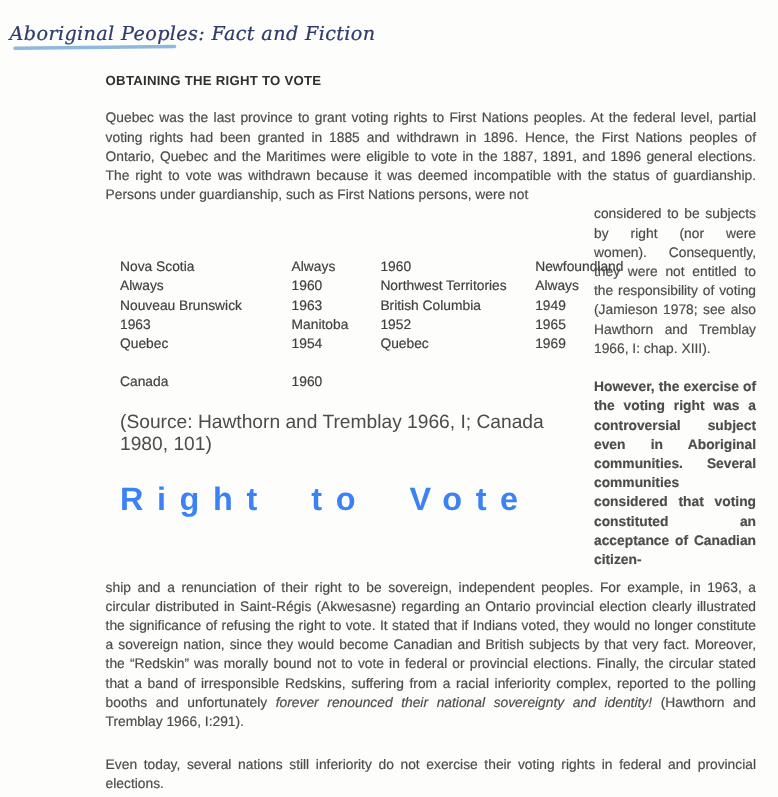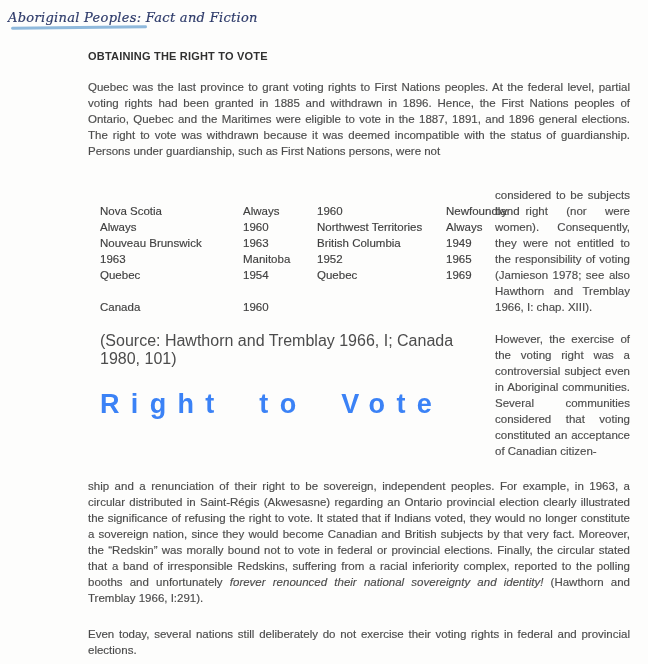--- a/index.html
+++ b/index.html
@@ -10,23 +10,24 @@
     color: #4c4c4c;
     overflow: hidden;
     position: relative;
   }
 
   
   .page-header { padding: 10px 0 0 8px; }
   .page-title {
     font-family: "DejaVu Serif", serif;
     font-style: italic;
-    font-size: 13px;
+    font-size: 16px;
     letter-spacing: 0.3px;
     color: #2f3c6b;
+    margin-top: 8px;
     -webkit-text-stroke: 0.2px #2f3c6b;
   }
   .title-underline {
     width: 136px; height: 3px;
     background: #8fb9dc;
     border-radius: 3px;
     margin: 1px 0 0 3px;
     transform: rotate(-0.6deg);
   }
 
@@ -38,35 +39,34 @@
     font-size: 11px;
     font-weight: bold;
     color: #303030;
     letter-spacing: 0.2px;
   }
   .para {
     font-size: 11.5px;
     line-height: 16px;
     text-align: justify;
     color: #4c4c4c;
-    margin-top: 28px;
     -webkit-text-stroke: 0.15px #4c4c4c;
   }
   .para-first { margin-top: 17px; }
 
   
   .wrap-row { display: flex; align-items: flex-start; }
   .figure-area {
     width: 407px;
     min-width: 407px;
     height: 311px;
     padding: 44px 0 0 12px;
   }
   .narrow-col { flex: 1; }
-  .narrow-col .para + .para { margin-top: 16px; }
+  .narrow-col .para + .para { margin-top: 16px; font-weight: bold; }
 
   
   .vote-table {
     display: grid;
     grid-template-columns: 143px 74px 129px 40px;
     font-size: 11.5px;
     line-height: 16px;
     color: #404040;
     -webkit-text-stroke: 0.15px #404040;
   }
@@ -83,21 +83,21 @@
     margin-top: 21px;
     font-size: 27px;
     font-weight: bold;
     color: #3b82f6;
     letter-spacing: 0.42em;
     word-spacing: 0.55em;
     white-space: nowrap;
   }
 
   
-  .para-continue { margin-top: 8px; }
+  .para-continue { }
   .para-last { margin-top: 20px; }
   .italic { font-style: italic; }
 </style>
 </head>
 <body>
 
 <div class="page-header">
   <div class="page-title">Aboriginal Peoples: Fact and Fiction</div>
   <div class="title-underline"></div>
 </div>
@@ -154,15 +154,15 @@
 
     <div class="narrow-col">
       <p class="para">considered to be subjects by right (nor were women). Consequently, they were not entitled to the responsibility of voting (Jamieson 1978; see also Hawthorn and Tremblay 1966, I: chap. XIII).</p>
       <p class="para">However, the exercise of the voting right was a controversial subject even in Aboriginal communities. Several communities considered that voting constituted an acceptance of Canadian citizen-</p>
     </div>
 
   </div>
 
   <p class="para para-continue"><span>ship and a renunciation of their right to be sovereign, independent peoples. For example, in 1963, a circular distributed in Saint-Régis (Akwesasne) regarding an Ontario provincial election clearly illustrated the significance of refusing the right to vote. It stated that if Indians voted, they would no longer constitute a sovereign nation, since they would become Canadian and British subjects by that very fact. Moreover, the “Redskin” was morally bound not to vote in federal or provincial elections. Finally, the circular stated that a band of irresponsible Redskins, suffering from a racial inferiority complex, reported to the polling booths and unfortunately </span><span class="italic">forever renounced their national sovereignty and identity!</span><span> (Hawthorn and Tremblay 1966, I:291).</span></p>
 
-  <p class="para para-last">Even today, several nations still deliberately do not exercise their voting rights in federal and provincial elections.</p>
+  <p class="para para-last">Even today, several nations still inferiority do not exercise their voting rights in federal and provincial elections.</p>
 
 </div>
 
 </body></html>

